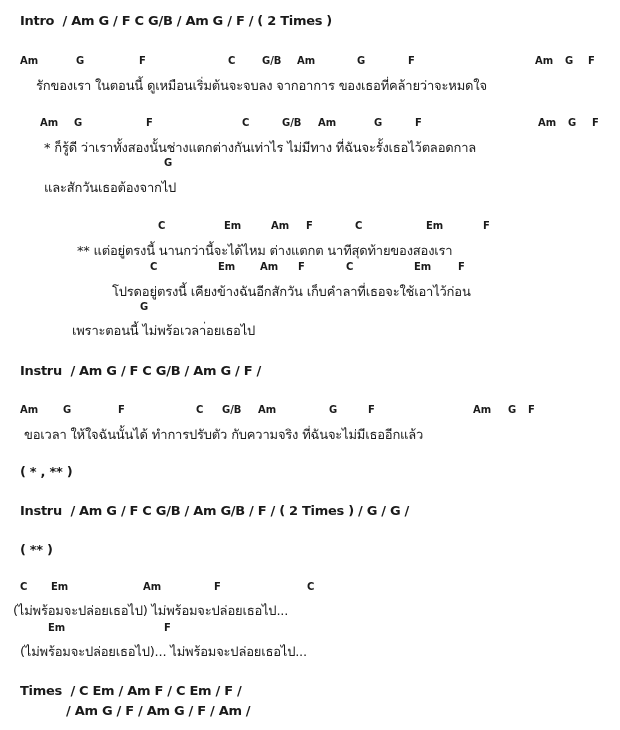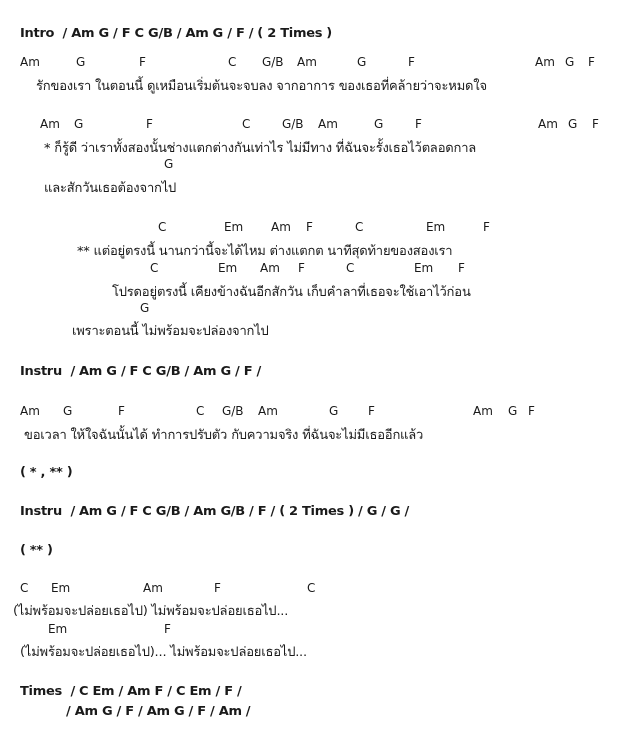--- a/index.html
+++ b/index.html
@@ -1,26 +1,26 @@
 <!DOCTYPE html>
 <html><head>
 <meta charset="utf-8">
 <style>
   html, body { margin: 0; padding: 0; background: #ffffff; }
   body { width: 620px; height: 730px; position: relative; overflow: hidden;
          font-family: "DejaVu Sans", "Liberation Sans", sans-serif; color: #1a1a1a; }
   .line { position: absolute; white-space: nowrap; }
   .hdr { font-weight: bold; font-size: 13px; letter-spacing: -0.3px; }
-  .chord { position: absolute; font-weight: normal; font-size: 12px; white-space: nowrap; }
+  .chord { position: absolute; font-weight: bold; font-size: 10px; white-space: nowrap; }
   .lyric { position: absolute; font-size: 13px; white-space: nowrap; letter-spacing: -0.2px; }
 </style>
 </head>
 <body>
 
-<div class="line hdr" style="left:20px; top:13px;margin-top:12px;">
+<div class="line hdr" style="left:20px; top:13px;">
   <span>Intro</span>&nbsp;&nbsp;<span>/ Am G / F C G/B / Am G / F / ( 2 Times )</span>
 </div>
 
 <div>
   <span class="chord" style="left:20px; top:55px;">Am</span>
   <span class="chord" style="left:76px; top:55px;">G</span>
   <span class="chord" style="left:139px; top:55px;">F</span>
   <span class="chord" style="left:228px; top:55px;">C</span>
   <span class="chord" style="left:262px; top:55px;">G/B</span>
   <span class="chord" style="left:297px; top:55px;">Am</span>
@@ -62,21 +62,21 @@
   <span class="chord" style="left:150px; top:261px;">C</span>
   <span class="chord" style="left:218px; top:261px;">Em</span>
   <span class="chord" style="left:260px; top:261px;">Am</span>
   <span class="chord" style="left:298px; top:261px;">F</span>
   <span class="chord" style="left:346px; top:261px;">C</span>
   <span class="chord" style="left:414px; top:261px;">Em</span>
   <span class="chord" style="left:458px; top:261px;">F</span>
   <span class="lyric" style="left:72px; top:281px;margin-left:40px;">โปรดอยู่ตรงนี้ เคียงข้างฉันอีกสักวัน    เก็บคำลาที่เธอจะใช้เอาไว้ก่อน</span>
 
   <span class="chord" style="left:140px; top:301px;">G</span>
-  <span class="lyric" style="left:72px; top:320px;">เพราะตอนนี้ ไม่พร้อมจะปล่องจากไป</span>
+  <span class="lyric" style="left:72px; top:320px;">เพราะตอนนี้ ไม่พร้อเวลา่อยเธอไป</span>
 </div>
 
 <div class="line hdr" style="left:20px; top:363px;">
   <span>Instru</span>&nbsp;&nbsp;<span>/ Am G / F C G/B / Am G / F /</span>
 </div>
 
 <div>
   <span class="chord" style="left:20px; top:404px;">Am</span>
   <span class="chord" style="left:63px; top:404px;">G</span>
   <span class="chord" style="left:118px; top:404px;">F</span>

